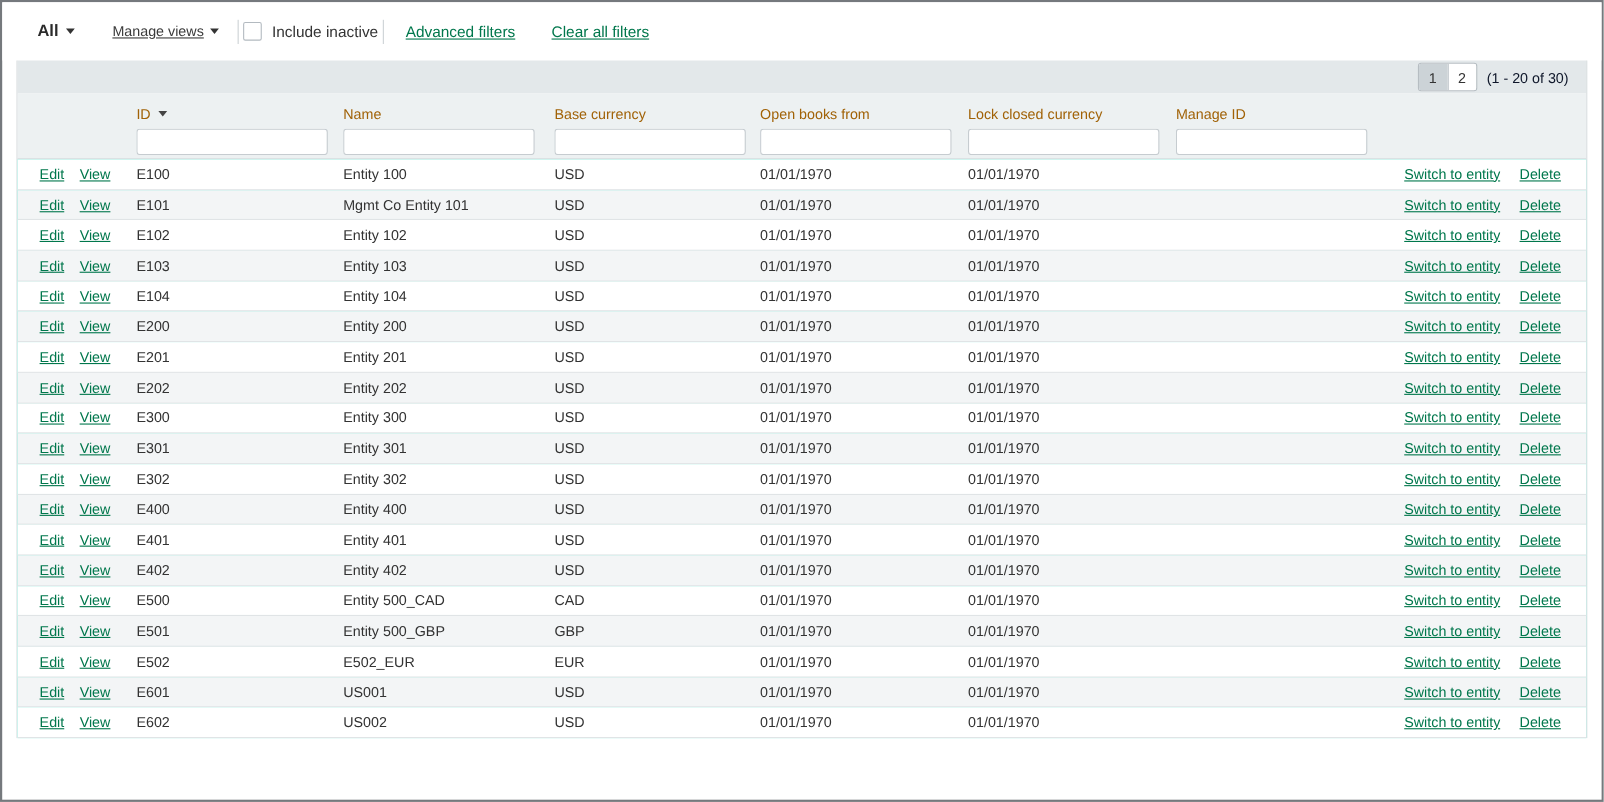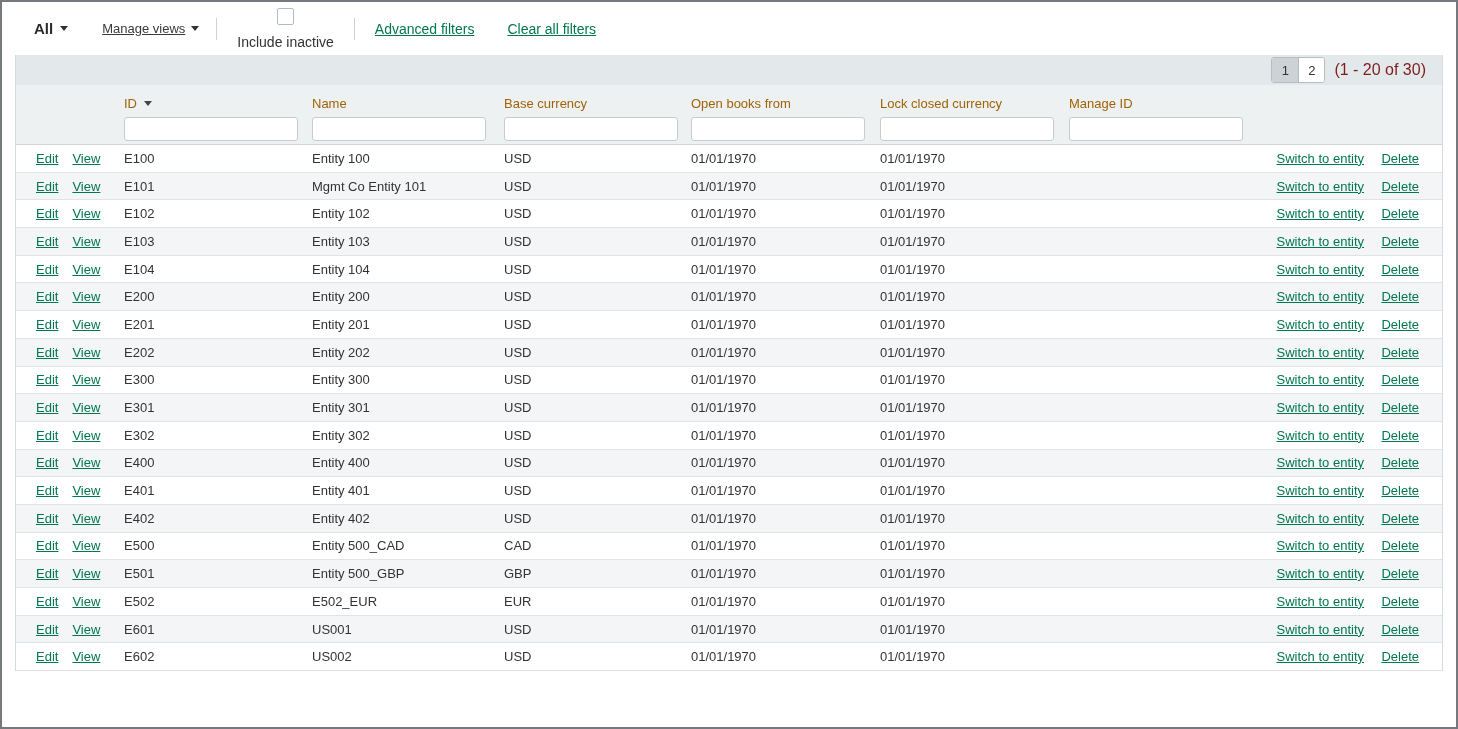--- a/index.html
+++ b/index.html
@@ -41,21 +41,21 @@
     height:53px;
     display:flex; align-items:center;
     padding:0 32px;
     background:#fff;
     font-size:14px; color:#333;
   }
   .view-selector { display:flex; align-items:center; gap:7px; font-size:15px; font-weight:bold; color:#2b2b2b; cursor:pointer; margin-right:34px; }
   .manage-views { display:flex; align-items:center; gap:6px; font-size:13px; color:#3a3a3a; cursor:pointer; margin-right:17px;text-decoration:underline; }
   .tri-down { width:0; height:0; border-left:4px solid transparent; border-right:4px solid transparent; border-top:5px solid #333; }
   .vdiv { width:1px; height:22px; background:#ccd2d5; }
-  .chk-wrap { display:flex; align-items:center; gap:9px; margin:0 20px; cursor:pointer;flex-direction:column; }
+  .chk-wrap { display:flex; align-items:center; gap:9px; margin:0 4px; cursor:pointer; }
   .checkbox { width:17px; height:17px; border:1px solid #b3bac0; border-radius:2px; background:#fff; display:inline-block; }
   .ulink { color:var(--green); text-decoration:underline; cursor:pointer; font-size:14px; }
   .adv { margin:0 33px 0 20px; }
 
   
   .table-wrap {
     margin:0 13px; width:1428px;
     border-left:1px solid #d5dadc; border-right:1px solid #d5dadc;
   }
   .pagination-bar {
@@ -64,21 +64,21 @@
     padding-right:16px;
   }
   .page-group { display:flex; border:1px solid #b6bdc2; border-radius:3px; overflow:hidden; background:#fff; }
   .page-btn {
     width:26px; height:24px; border:none; background:#fff;
     font-size:13px; color:#333; font-family:inherit;
     display:flex; align-items:center; justify-content:center; cursor:pointer;
   }
   .page-btn + .page-btn { border-left:1px solid #b6bdc2; }
   .page-btn.active { background:#ccd3d7; }
-  .range { font-size:16px; color:#7f1d1d; margin-left:9px; }
+  .range { font-size:13px; color:#0f172a; margin-left:9px; }
 
   .thead { background:#edf1f2; height:60px; padding-top:10px; border-bottom:1px solid #d0d6d9; }
   .cols {
     display:grid;
     grid-template-columns:108px 188px 192px 187px 189px 189px 189px 106px 80px;
     align-items:center;
   }
   .label-row { font-size:13px; color:#a16207; height:17px; }
   .col-label { display:flex; align-items:center; gap:7px; }
   .sort-tri { width:0; height:0; border-left:4px solid transparent; border-right:4px solid transparent; border-top:5px solid #444; cursor:pointer; }

